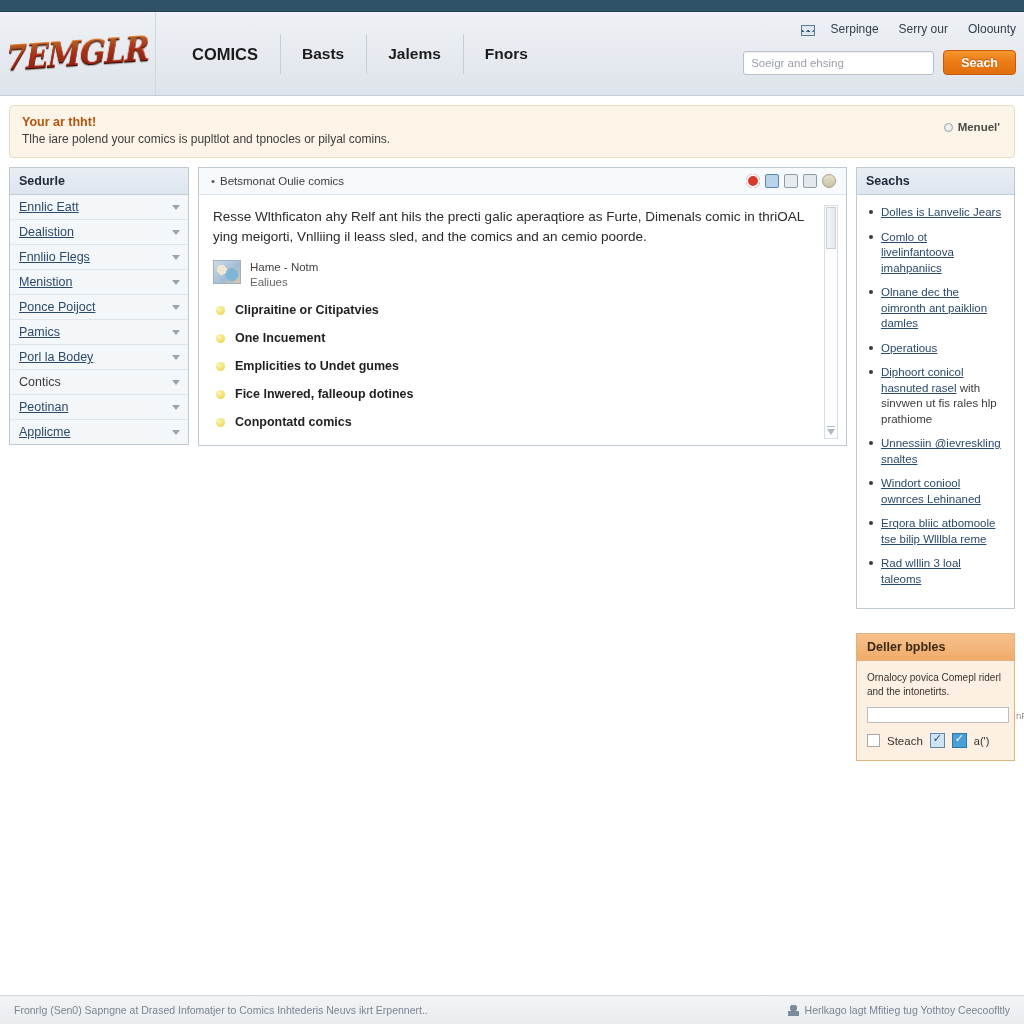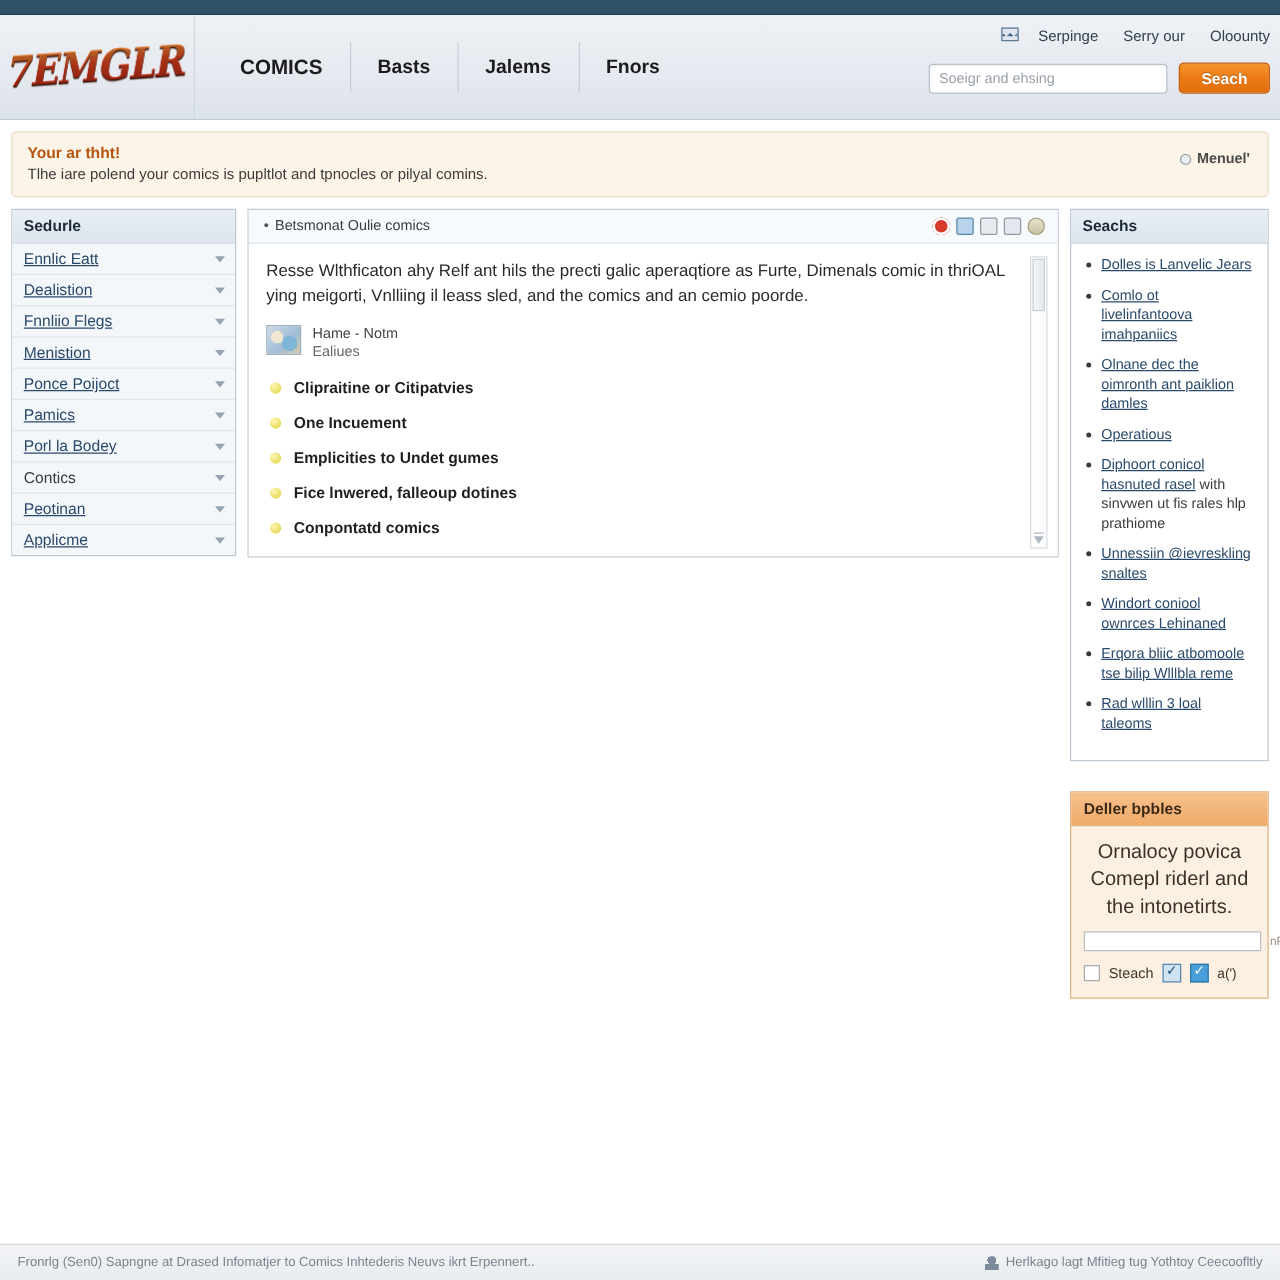--- a/index.html
+++ b/index.html
@@ -69,21 +69,21 @@
   }
   .navitem.first { font-size: 16.5px; }
 
   
   .util {
     position: absolute;
     right: 8px; top: 10px;
     display: flex; align-items: center; gap: 20px;
     font-size: 12px; color: #33404d;
   }
-  .util .u { cursor: pointer; display: flex; align-items: flex-start; gap: 16px; }
+  .util .u { cursor: pointer; display: flex; align-items: flex-end; gap: 16px; }
   .flag-icon {
     width: 14px; height: 11px; display: inline-block;
     background:
       linear-gradient(45deg, #2b4f72 25%, transparent 25%) 0 0/6px 6px,
       linear-gradient(-45deg, #4b7aa8 25%, transparent 25%) 0 0/6px 6px,
       #dfe6ee;
     border: 1px solid #5d7a96;
   }
   .searchrow {
     position: absolute;
@@ -289,21 +289,21 @@
     border: 1px solid #e0b384;
     background: #fdf0e2;
   }
   .promo-head {
     background: linear-gradient(to bottom, #f6c18d, #f1ab69);
     border-bottom: 1px solid #e0b384;
     padding: 6px 10px;
     font-size: 12.5px; font-weight: bold; color: #3d2a16;
   }
   .promo-body { padding: 10px 10px 12px 10px; }
-  .promo-txt { font-size: 16px; color: #3c3228; line-height: 1.35; margin-bottom: 9px; text-align: center; }
+  .promo-txt { font-size: 10px; color: #3c3228; line-height: 1.35; margin-bottom: 9px; }
   .promo-inputrow { display: flex; align-items: center; gap: 7px; margin-bottom: 10px; }
   .promo-input {
     flex: 1; height: 16px;
     border: 1px solid #bdbdbd; background: #fff;
     font-size: 10px; padding: 0 4px;
     font-family: "Liberation Sans", sans-serif;
   }
   .promo-hint { font-size: 9.5px; color: #9b8f80; white-space: nowrap; }
   .promo-check { display: flex; align-items: center; gap: 7px; }
   .cb {

